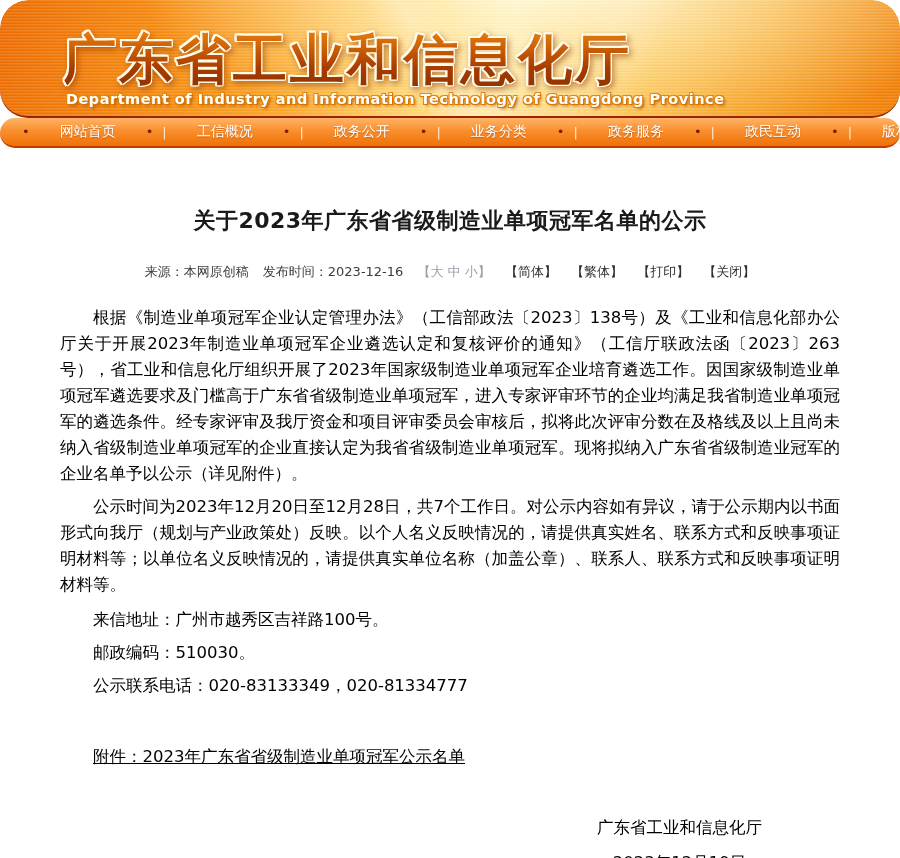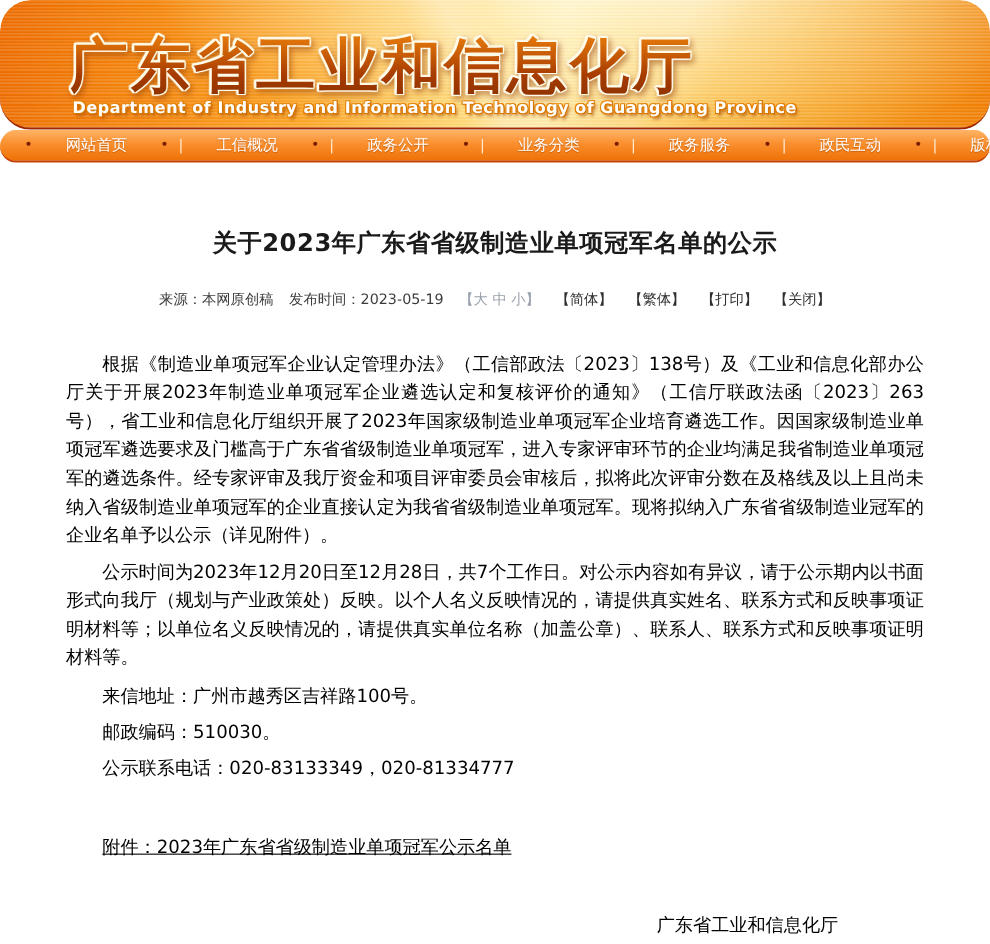--- a/index.html
+++ b/index.html
@@ -122,21 +122,21 @@
     text-align: center;
     font-size: 13px;
     color: #3c3c3c;
     white-space: nowrap;
   }
   .article-meta > span { margin: 0 5px; }
   .meta-link { cursor: pointer; color: #2e2e2e; }
   .meta-link.muted { color: #98a0ab; }
 
   .body-paragraph {
-    margin-top: 37px;
+    margin-top: 24px;
     font-size: 16.5px;
     line-height: 26px;
     text-indent: 2em;
     text-align: justify;
     color: #000000;
   }
   .body-paragraph + .body-paragraph { margin-top: 7px; }
 
   .contact-line {
     margin-top: 7px;
@@ -209,21 +209,21 @@
         <span class="pipe">|</span>
       </span>
     <span class="nav-item">版权声明</span>
   </div>
 
   <div class="article">
     <h1 class="article-title">关于2023年广东省省级制造业单项冠军名单的公示</h1>
 
     <div class="article-meta">
       <span>来源：本网原创稿</span>
-      <span>发布时间：2023-05-19</span>
+      <span>发布时间：2023-12-16</span>
       <span class="meta-link muted">【大 中 小】</span>
       <span class="meta-link">【简体】</span>
       <span class="meta-link">【繁体】</span>
       <span class="meta-link">【打印】</span>
       <span class="meta-link">【关闭】</span>
     </div>
 
     <p class="body-paragraph">根据《制造业单项冠军企业认定管理办法》（工信部政法〔2023〕138号）及《工业和信息化部办公厅关于开展2023年制造业单项冠军企业遴选认定和复核评价的通知》（工信厅联政法函〔2023〕263号），省工业和信息化厅组织开展了2023年国家级制造业单项冠军企业培育遴选工作。因国家级制造业单项冠军遴选要求及门槛高于广东省省级制造业单项冠军，进入专家评审环节的企业均满足我省制造业单项冠军的遴选条件。经专家评审及我厅资金和项目评审委员会审核后，拟将此次评审分数在及格线及以上且尚未纳入省级制造业单项冠军的企业直接认定为我省省级制造业单项冠军。现将拟纳入广东省省级制造业冠军的企业名单予以公示（详见附件）。</p>
     <p class="body-paragraph">公示时间为2023年12月20日至12月28日，共7个工作日。对公示内容如有异议，请于公示期内以书面形式向我厅（规划与产业政策处）反映。以个人名义反映情况的，请提供真实姓名、联系方式和反映事项证明材料等；以单位名义反映情况的，请提供真实单位名称（加盖公章）、联系人、联系方式和反映事项证明材料等。</p>
 

